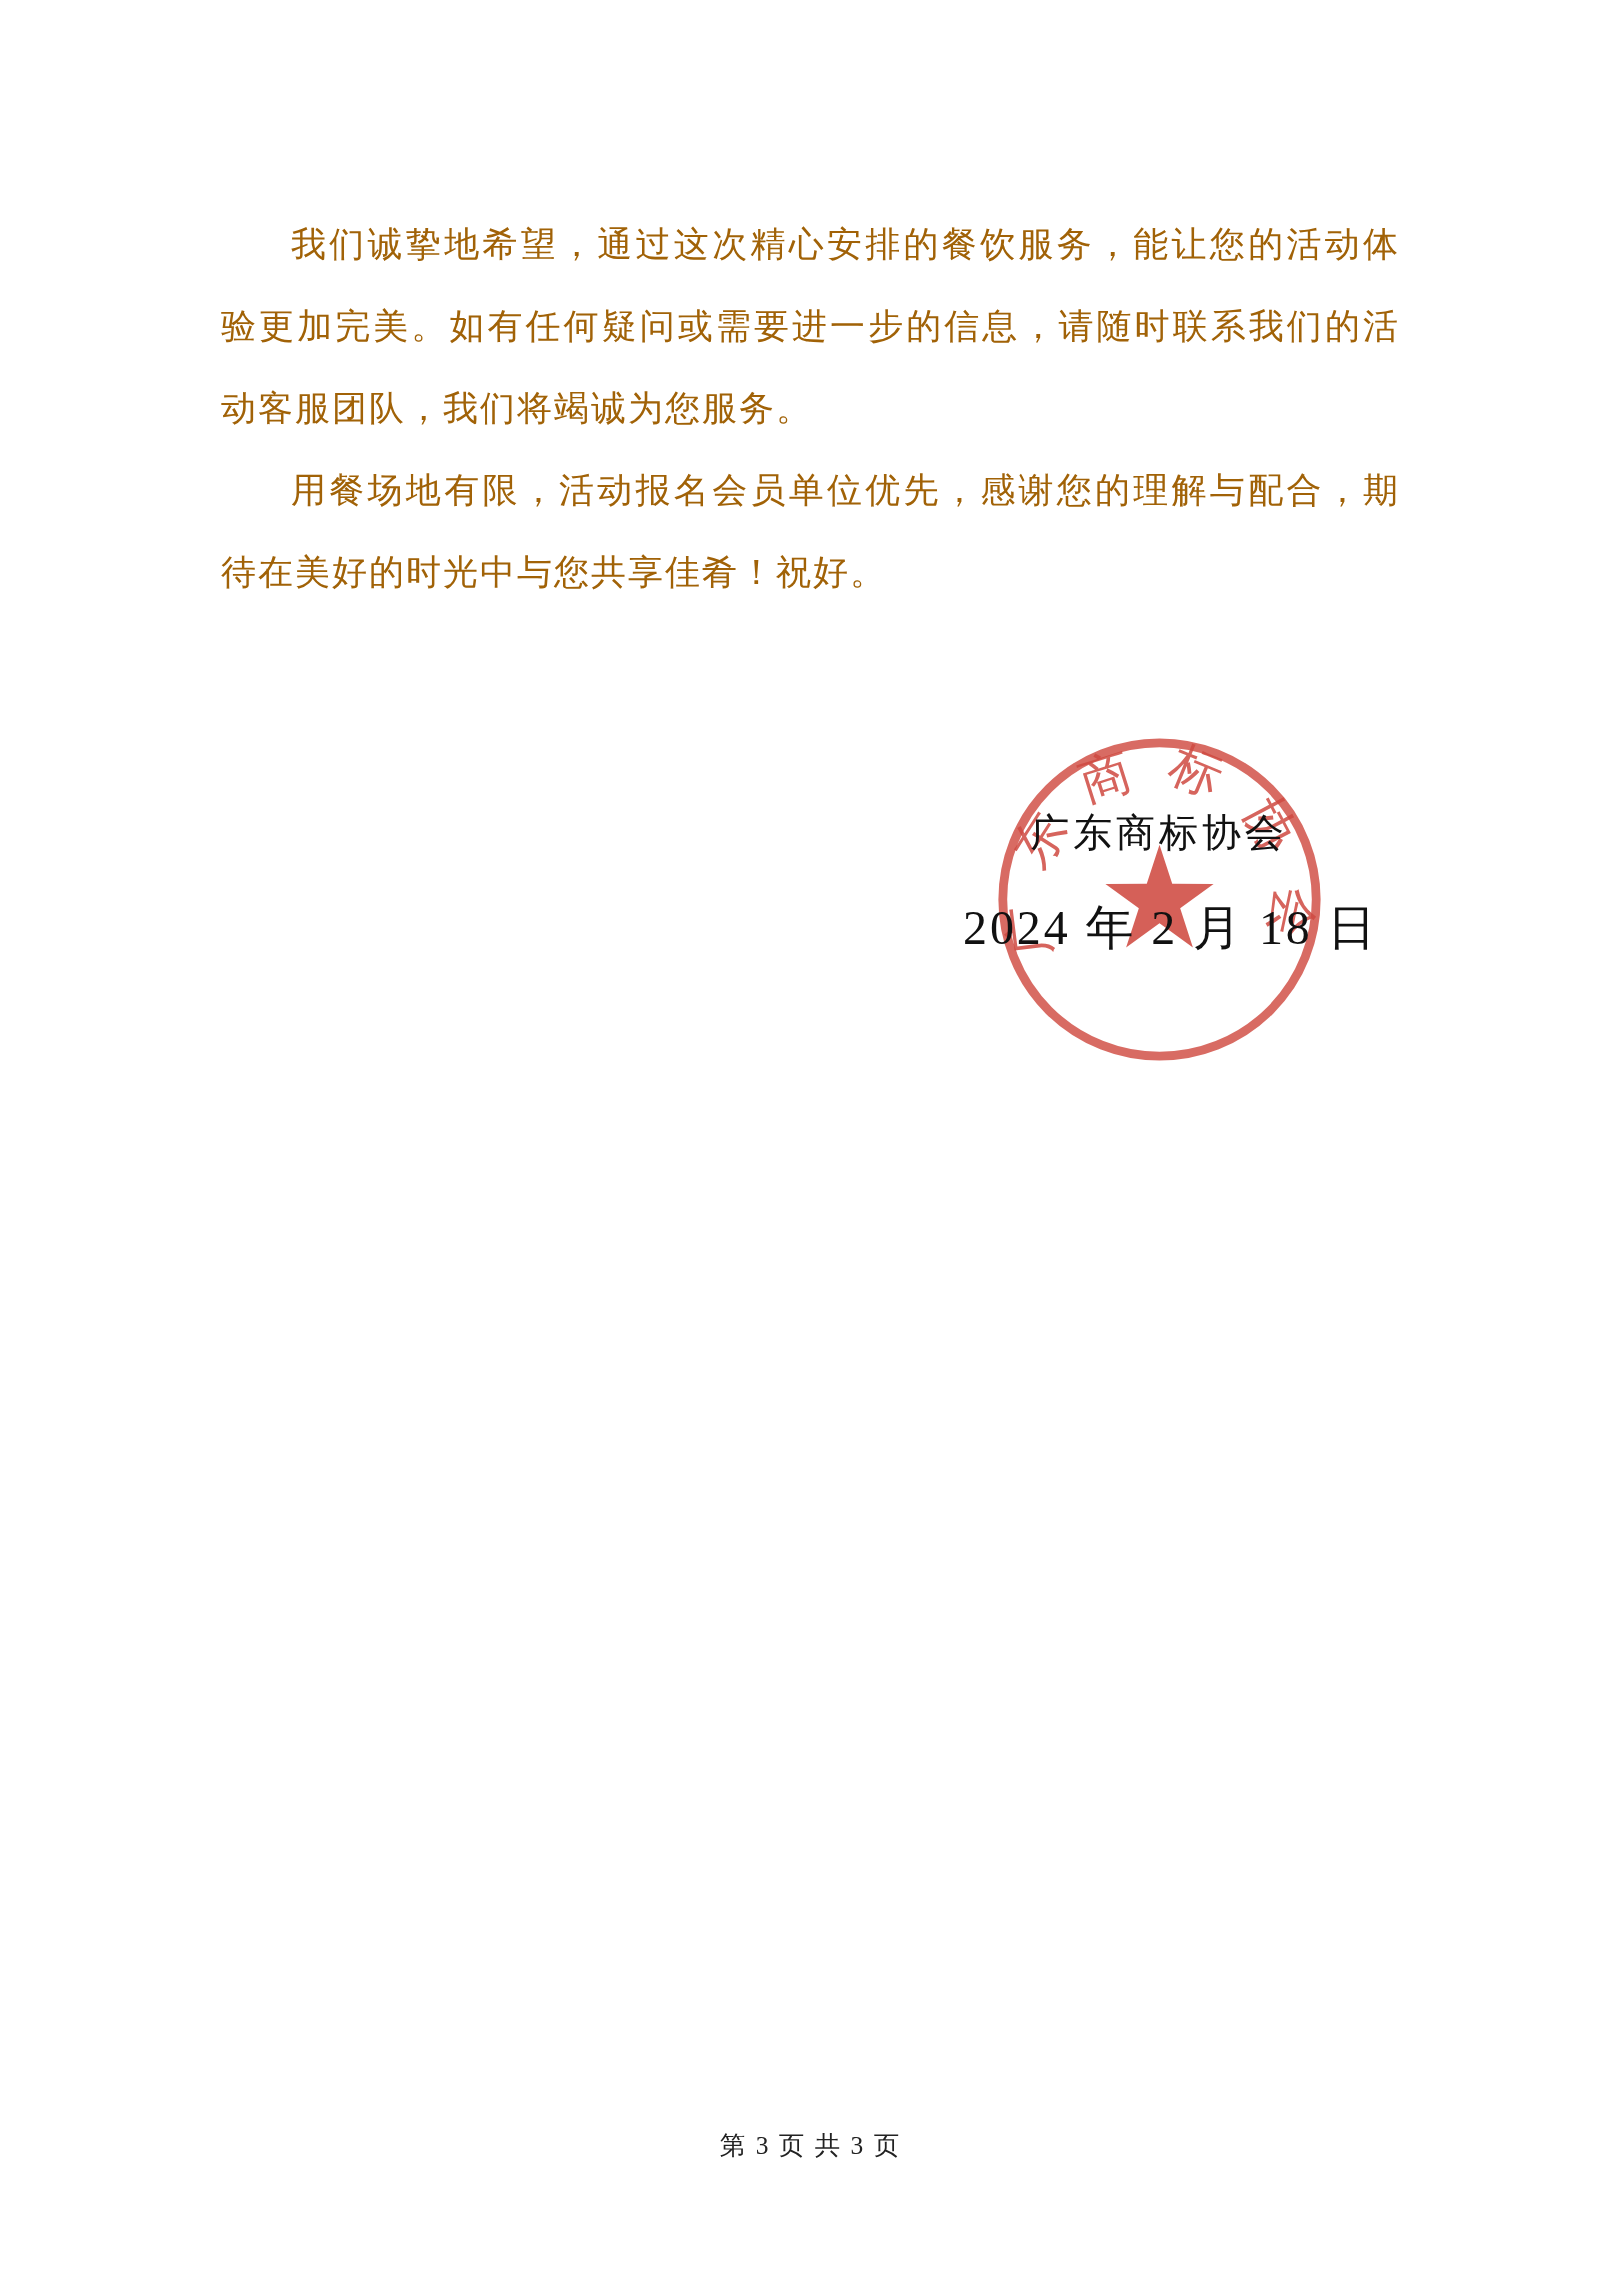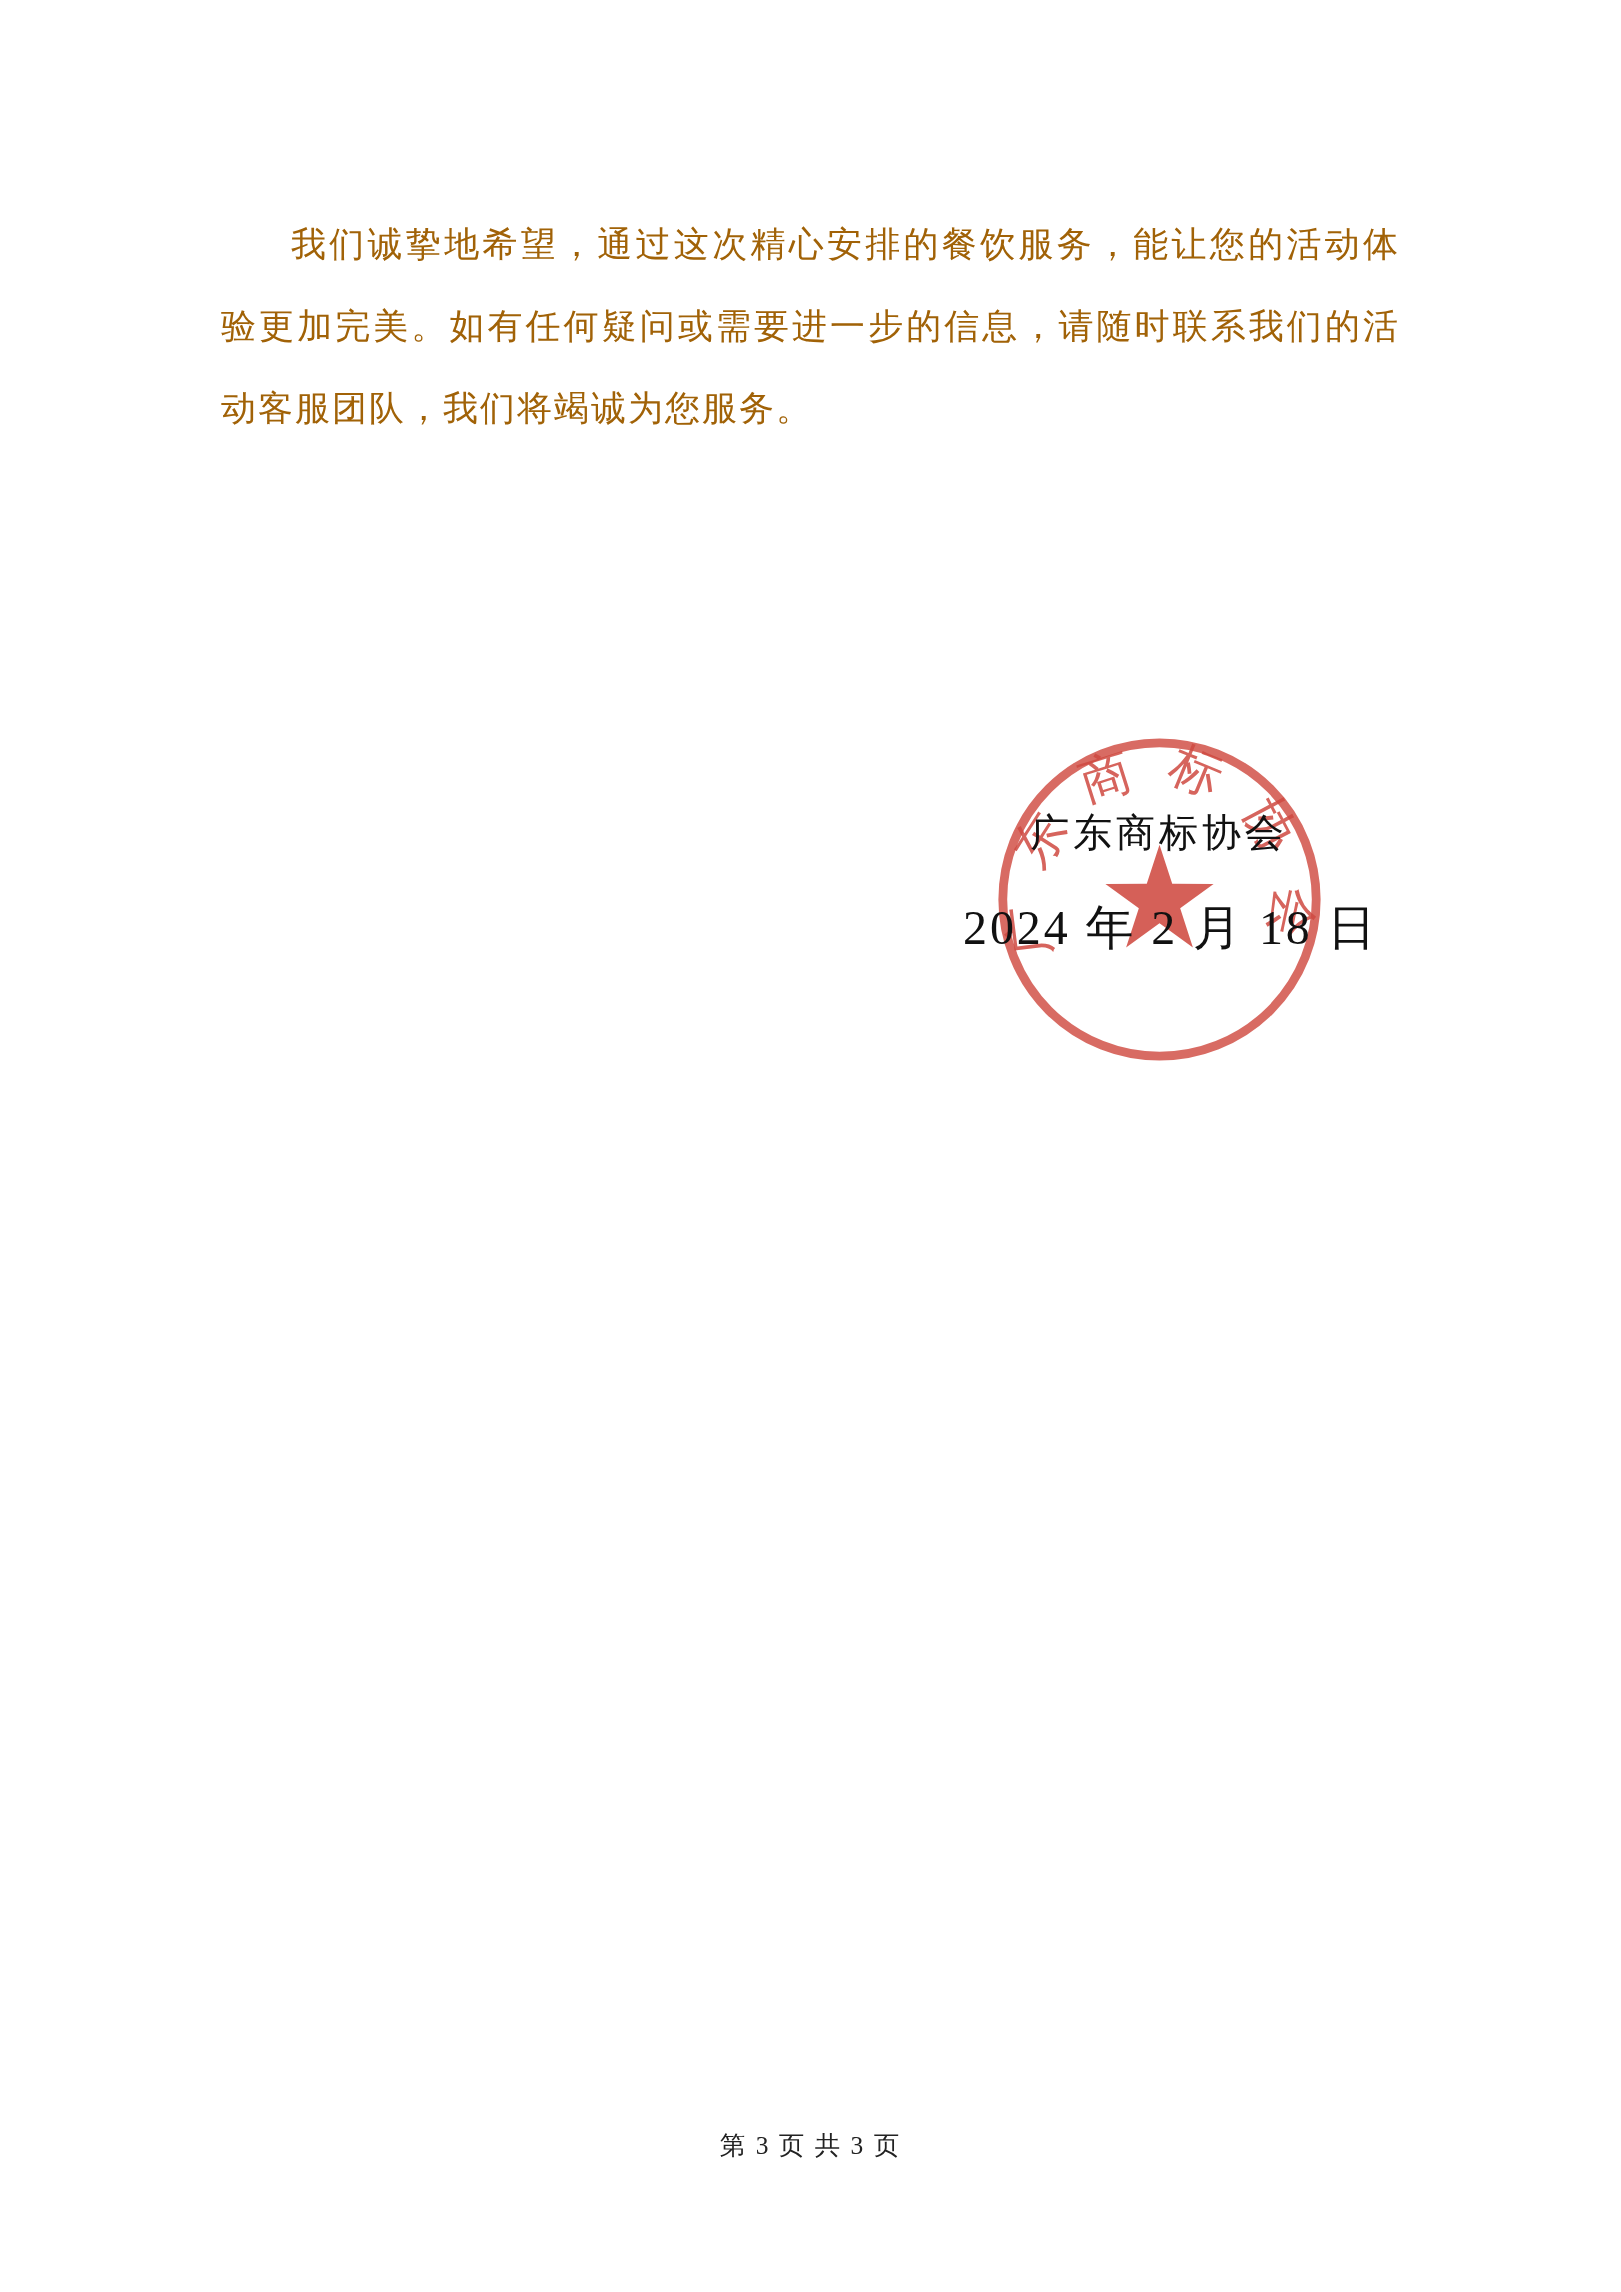--- a/index.html
+++ b/index.html
@@ -73,20 +73,21 @@
     color: #222222;
   }
 </style>
 </head>
 <body>
 
 <div class="page">
 
   <div class="body-text">
     <p>我们诚挚地希望，通过这次精心安排的餐饮服务，能让您的活动体验更加完美。如有任何疑问或需要进一步的信息，请随时联系我们的活动客服团队，我们将竭诚为您服务。</p>
+    <p>用餐场地有限，活动报名会员单位优先，感谢您的理解与配合，期待在美好的时光中与您共享佳肴！祝好。</p>
   </div>
 
   <svg class="stamp" viewBox="0 0 340 340" xmlns="http://www.w3.org/2000/svg">
     <defs>
       <path id="sealArc" d="M 67.8 229 A 118 118 0 1 1 272.2 229" fill="none"></path>
     </defs>
     <circle cx="170" cy="170" r="160" fill="none" stroke-width="9" opacity="0.82" stroke="#cf4a41"></circle>
     <polygon points="170,114 183,154 225.2,154.1 191.1,178.9 204.1,218.9 170,194.2 135.9,218.9 148.9,178.9 114.8,154.1 157,154" opacity="0.88" fill="#cf4a41"></polygon>
     <text class="seal-arc-text" fill="#cf4a41">
       <textPath href="#sealArc" startOffset="6">广东商标协会</textPath>

